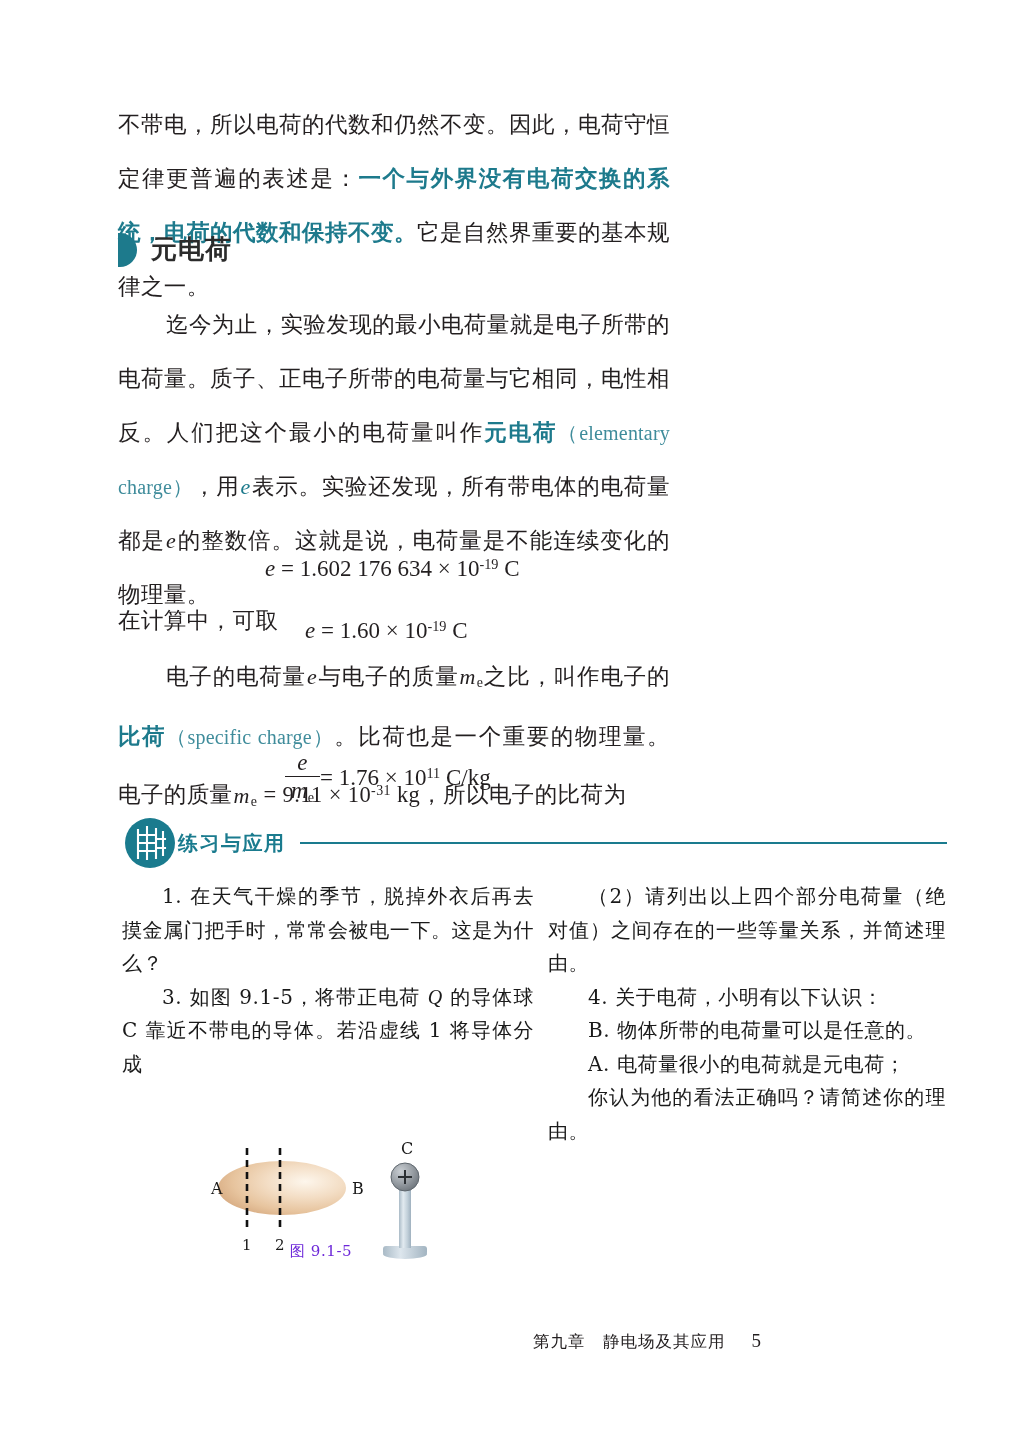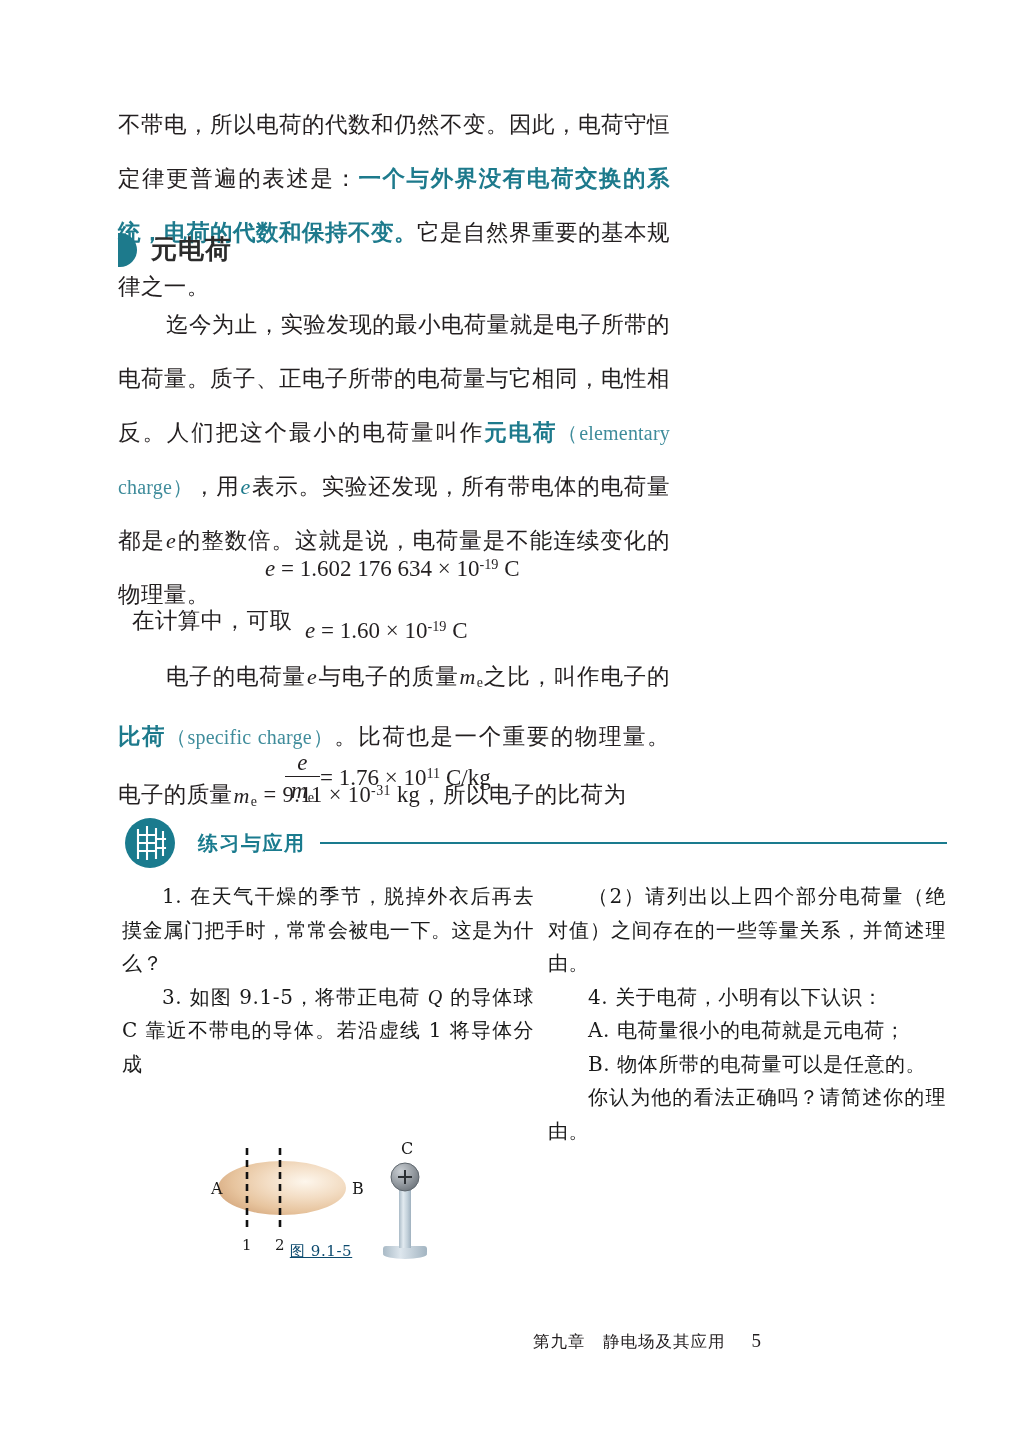--- a/index.html
+++ b/index.html
@@ -118,21 +118,21 @@
     flex: 0 0 auto;
     overflow: hidden;
   }
   .ex-icon svg { display: block; }
   .ex-title {
     font-family: "DejaVu Sans", "Liberation Sans", sans-serif;
     font-size: 20px;
     font-weight: bold;
     color: #1a7b8e;
     letter-spacing: 1.5px;
-    margin-left: 23px;
+    margin-left: 3px;
     white-space: nowrap;
   }
   .ex-rule {
     flex: 1 1 auto;
     height: 2.2px;
     background: #1a7b8e;
     margin-left: 14px;
   }
 
   
@@ -163,23 +163,22 @@
     height: 165px;
   }
   .fig-caption {
     position: absolute;
     left: 196px;
     top: 1242px;
     width: 250px;
     text-align: center;
     font-family: "DejaVu Serif", "Liberation Serif", serif;
     font-size: 15px;
-    color: #0c4a6e;
+    color: #6d28d9;
     letter-spacing: 0.6px;
-    text-decoration: underline;
   }
 
   
   .footer {
     position: absolute;
     left: 0;
     top: 1330px;
     width: 838px;
     text-align: right;
     padding-right: 76px;
@@ -213,21 +212,21 @@
 
   <div class="formula f1">
     <i>e</i>
     <span>=</span>
     <span>1.602 176 634</span>
     <span>×</span>
     <span>10</span><sup class="s">-19</sup>
     <span>C</span>
   </div>
 
-  <div class="body-col" style="top:594px;margin-left:14px;">
+  <div class="body-col" style="top:594px;">
     <p class="para">在计算中，可取</p>
   </div>
 
   <div class="formula f2">
     <i>e</i>
     <span>=</span>
     <span>1.60</span>
     <span>×</span>
     <span>10</span><sup class="s">-19</sup>
     <span>C</span>
@@ -269,22 +268,22 @@
   </div>
 
   <div class="ex-col ex-left">
     <p class="ind">1. 在天气干燥的季节，脱掉外衣后再去摸金属门把手时，常常会被电一下。这是为什么？</p>
     <p class="ind"><span>3. 如图 9.1-5，将带正电荷 </span><i>Q</i><span> 的导体球 C 靠近不带电的导体。若沿虚线 1 将导体分成</span></p>
   </div>
 
   <div class="ex-col ex-right">
     <p class="ind">（2）请列出以上四个部分电荷量（绝对值）之间存在的一些等量关系，并简述理由。</p>
     <p class="ind">4. 关于电荷，小明有以下认识：</p>
+    <p class="ind">B. 物体所带的电荷量可以是任意的。</p>
     <p class="ind">A. 电荷量很小的电荷就是元电荷；</p>
-    <p class="ind">B. 物体所带的电荷量可以是任意的。</p>
     <p class="ind">你认为他的看法正确吗？请简述你的理由。</p>
   </div>
 
   <div class="figure">
     <svg width="250" height="165" viewBox="0 0 250 165" aria-hidden="true">
       <defs>
         <radialGradient id="condGrad" cx="68%" cy="38%" r="72%">
           <stop offset="0%" stop-color="#fdf6ec"></stop>
           <stop offset="42%" stop-color="#f3ddc4"></stop>
           <stop offset="78%" stop-color="#e7c49e"></stop>

